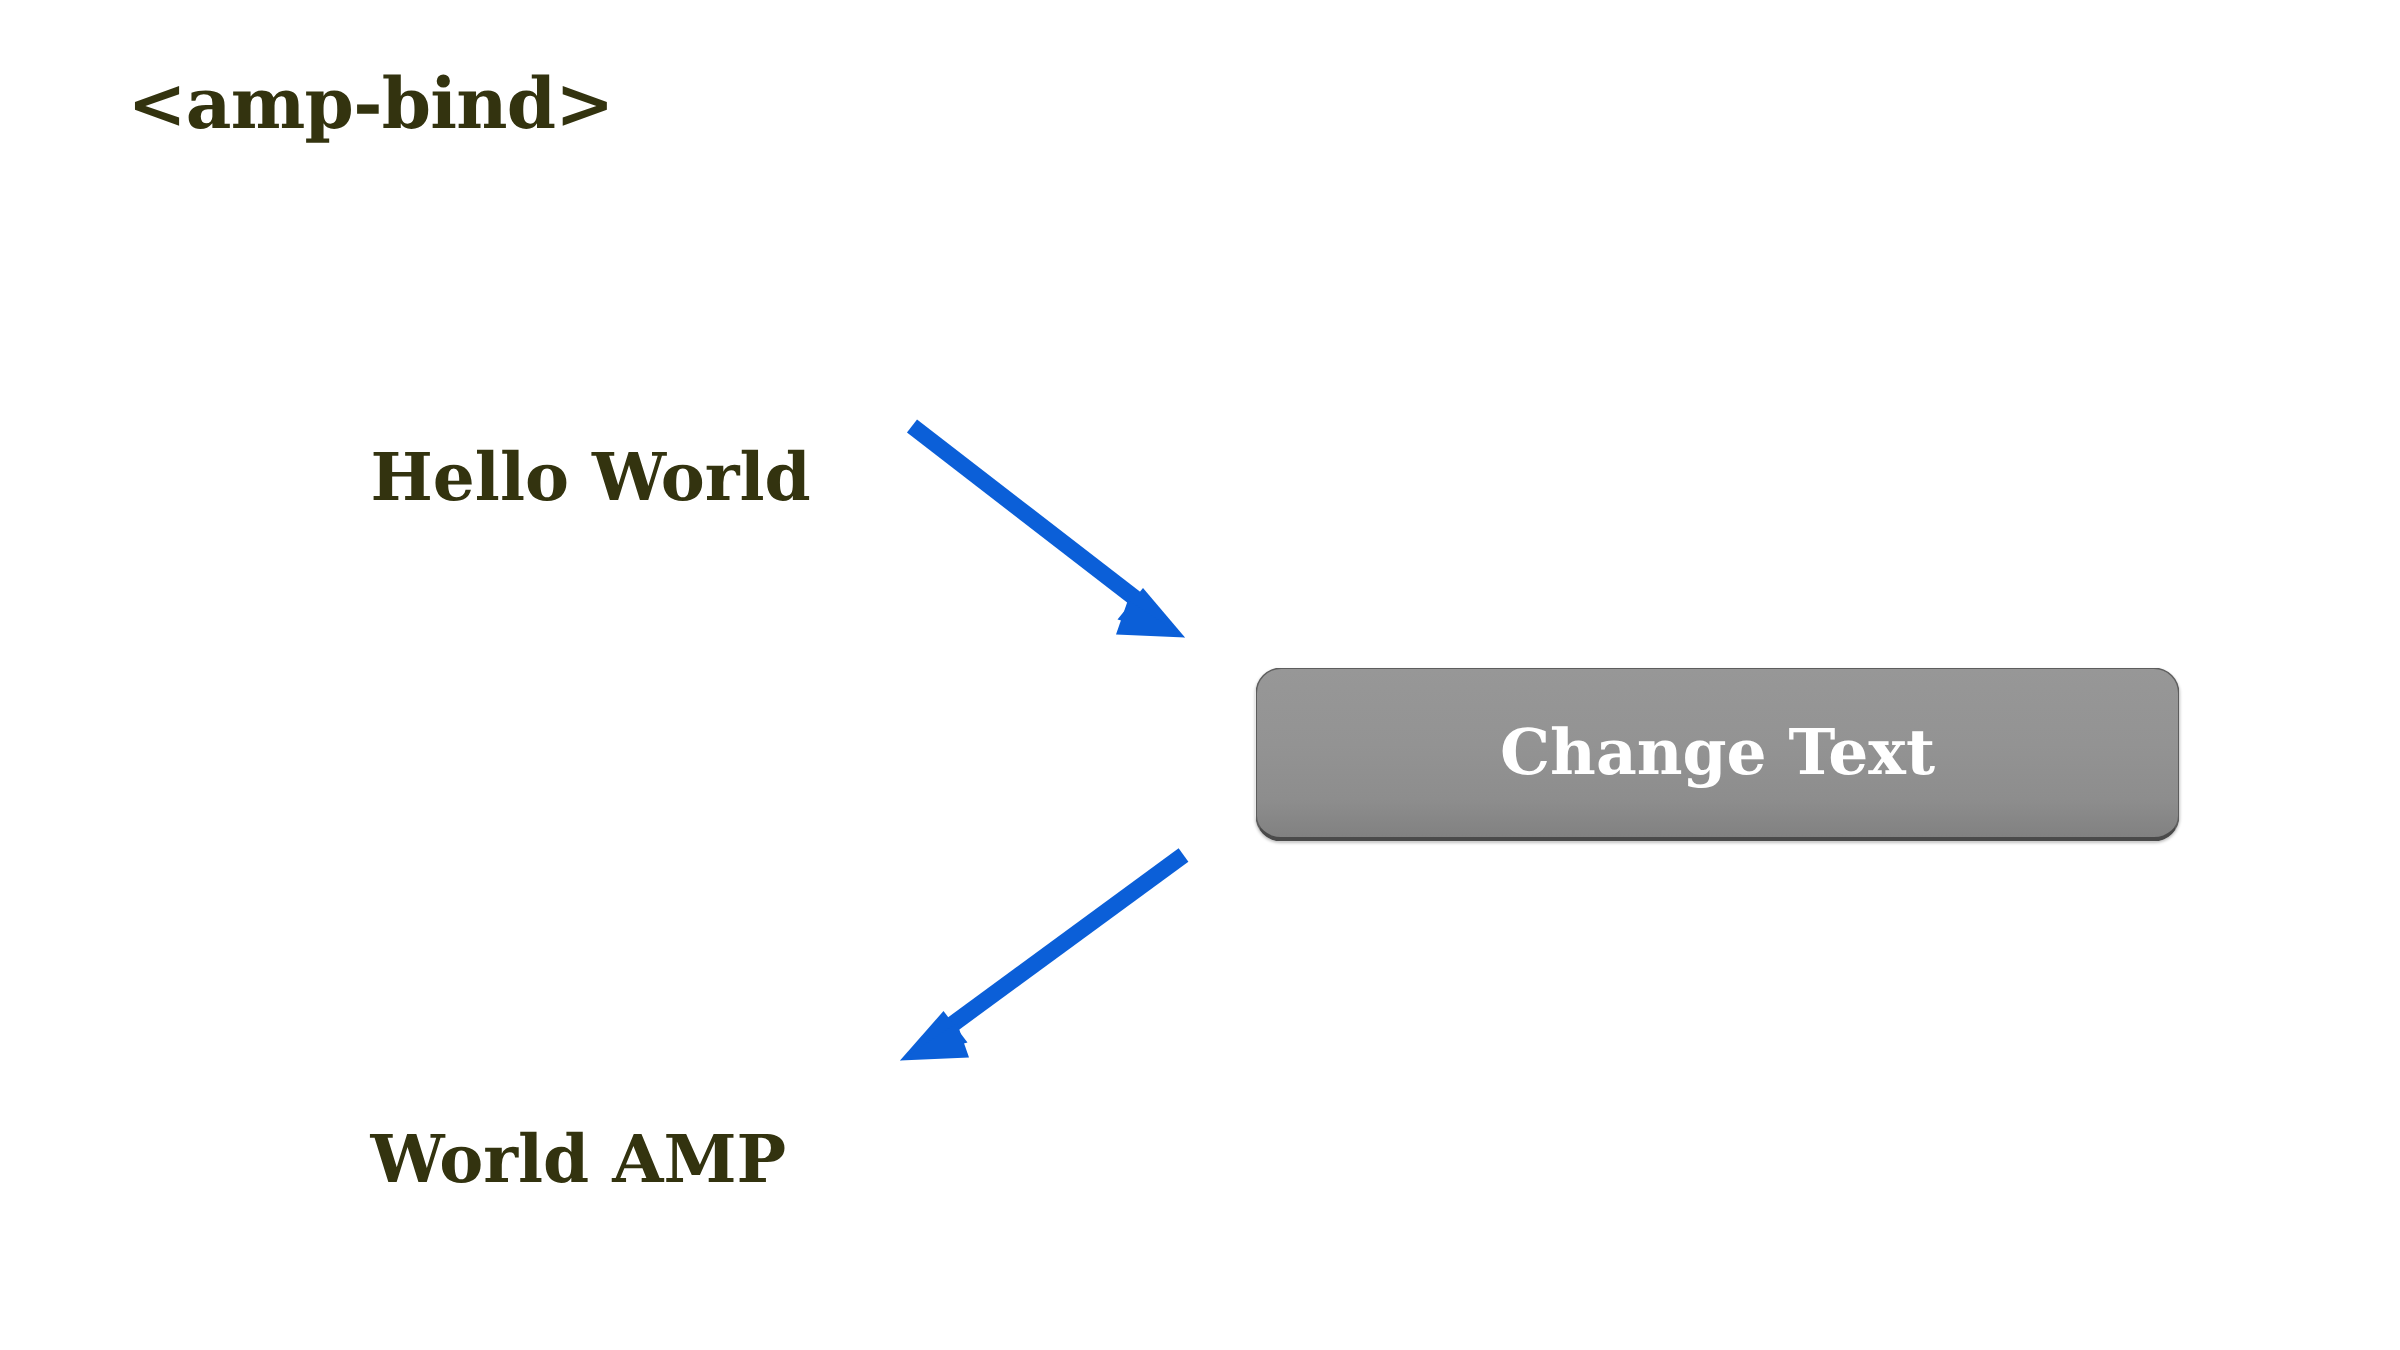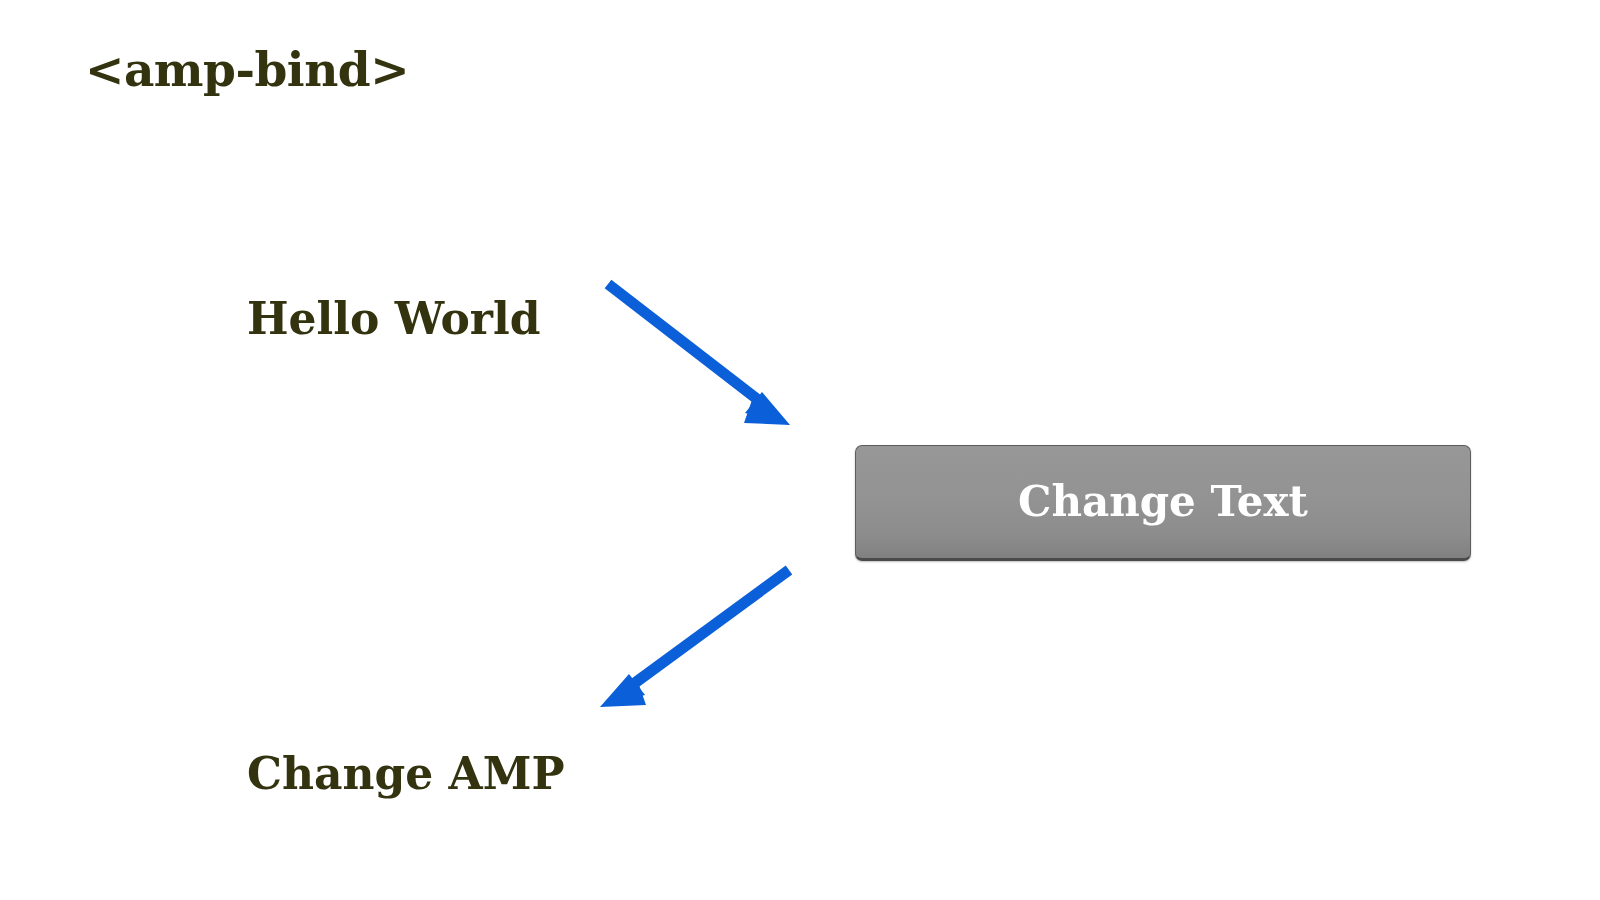--- a/index.html
+++ b/index.html
@@ -57,30 +57,29 @@
   
   #change-text-button {
     position: absolute;
     left: 837px;
     top: 445px;
     width: 616px;
     height: 116px;
     box-sizing: border-box;
     border: 1px solid #5d5d5d;
     border-bottom: 3px solid #4a4a4a;
-    border-radius: 7px;
+    border-radius: 17px;
     background: linear-gradient(to bottom, #979797 0%, #939393 45%, #8d8d8d 78%, #818181 100%);
     box-shadow: 0 1px 2px rgba(0,0,0,0.25);
     display: flex;
     align-items: center;
     justify-content: center;
     cursor: pointer;
     padding: 0;
     outline: none;
-    margin-left: 18px;
   }
   #change-text-button-label {
     font-family: "DejaVu Serif", "Liberation Serif", serif;
     font-weight: bold;
     font-size: 42px;
     line-height: 1;
     color: #ffffff;
     letter-spacing: 0px;
     white-space: nowrap;
   }
@@ -97,21 +96,21 @@
 </style>
 </head>
 <body>
 
 <div id="stage">
 
   <div id="page-title">&lt;amp-bind&gt;</div>
 
   <div class="state-label" id="label-hello-world">Hello World</div>
 
-  <div class="state-label" id="label-hello-amp">Change AMP</div>
+  <div class="state-label" id="label-hello-amp">World AMP</div>
 
   <button id="change-text-button">
     <span id="change-text-button-label">Change Text</span>
   </button>
 
   <svg id="arrow-layer" viewBox="0 0 1600 900" width="1600" height="900">
 
     <g>
       <line x1="608" y1="284" x2="766" y2="406" stroke="#0b5fd8" stroke-width="11" stroke-linecap="butt"></line>
       <polygon points="790,425 745,413 762,392" fill="#0b5fd8"></polygon>

